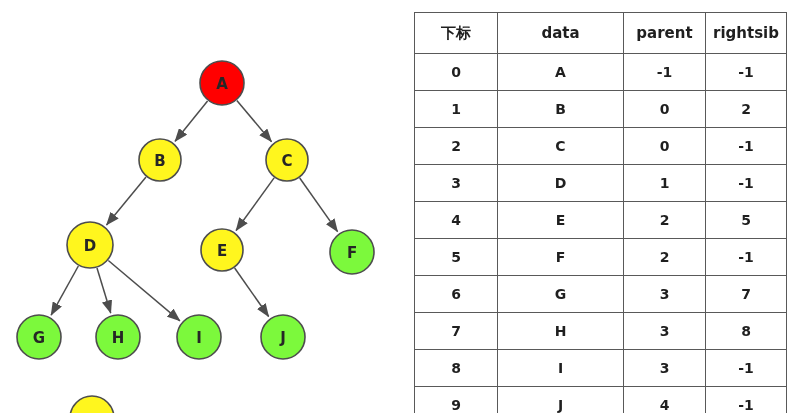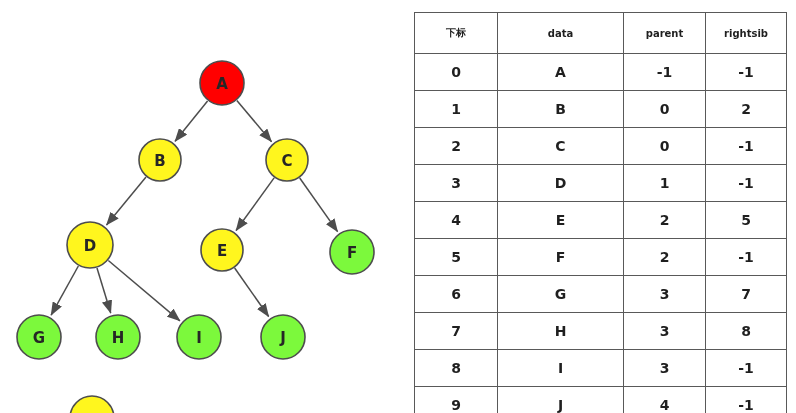--- a/index.html
+++ b/index.html
@@ -71,21 +71,21 @@
     vertical-align: middle;
     font-family: "DejaVu Sans", "Liberation Sans", sans-serif;
     font-size: 14px;
     font-weight: bold;
     color: #1f1f1f;
     padding: 0;
     background: #ffffff;
   }
   table.node-table th {
     height: 40px;
-    font-size: 10px;
+    font-size: 15px;
   }
   table.node-table td {
     height: 36px;
   }
   col.c-index  { width: 83px; }
   col.c-data   { width: 126px; }
   col.c-parent { width: 82px; }
   col.c-right  { width: 81px; }
 </style>
 </head>

